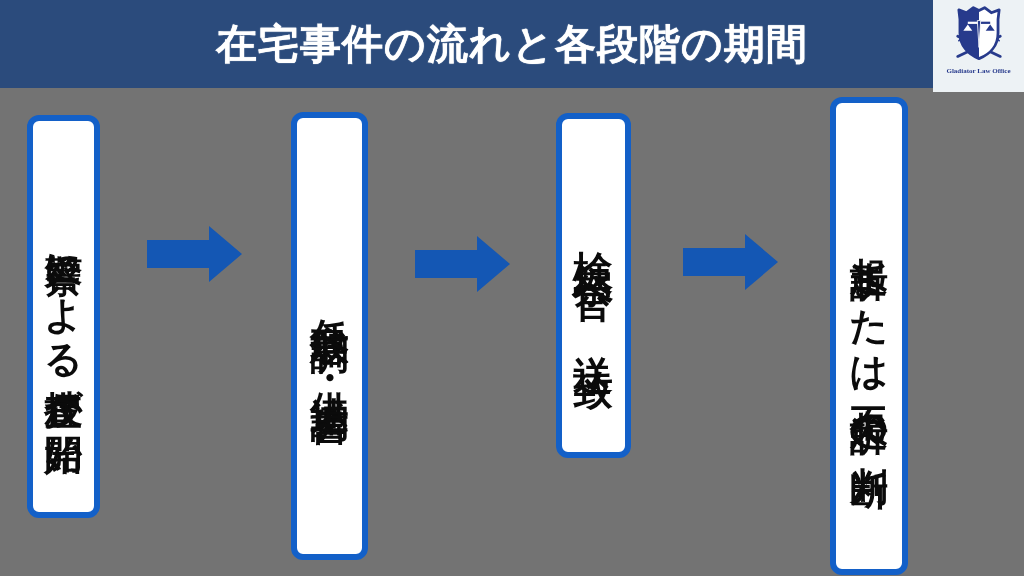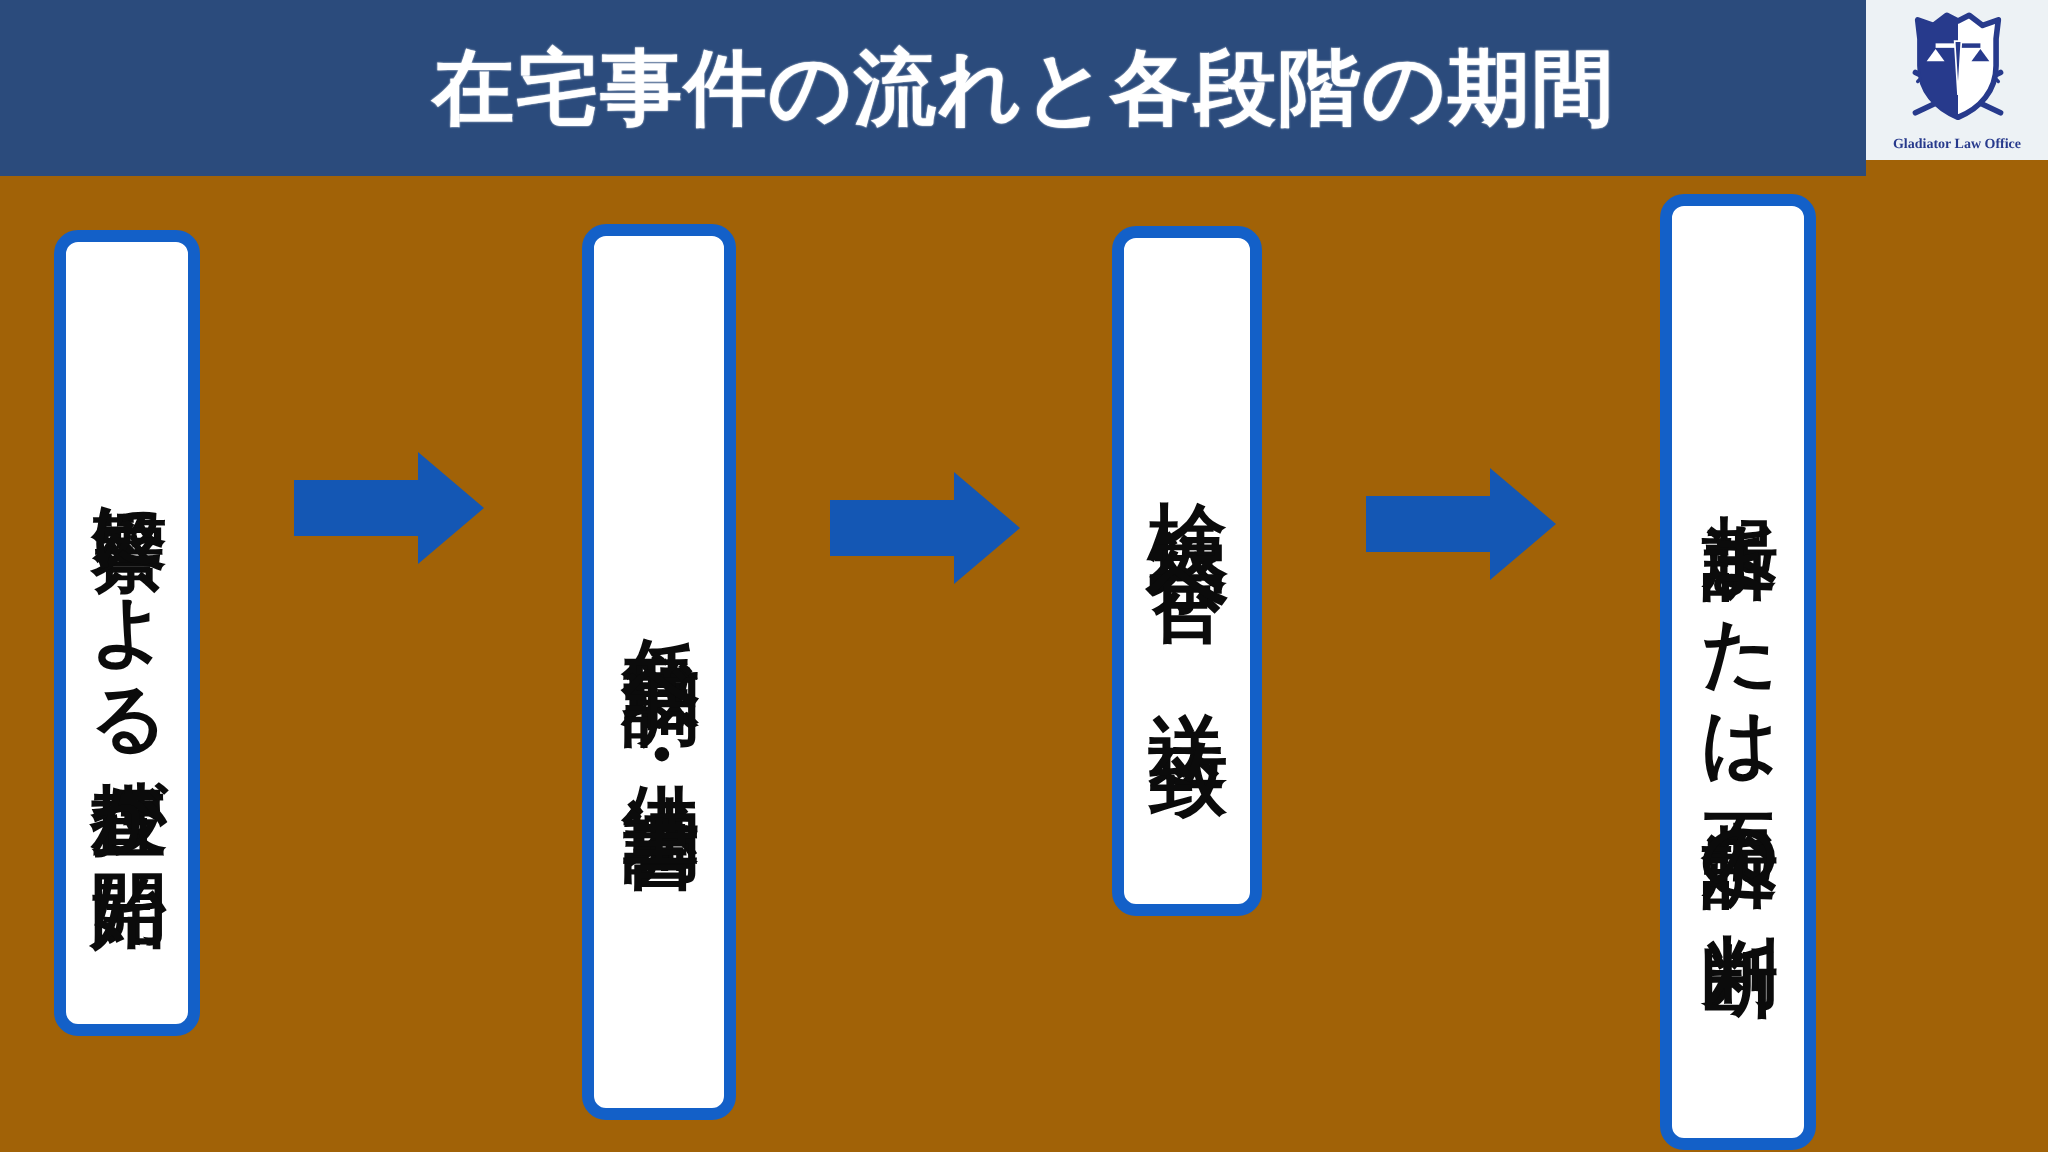--- a/index.html
+++ b/index.html
@@ -1,35 +1,35 @@
 <!DOCTYPE html>
 <html><head>
 <meta charset="utf-8">
 <style>
   html,body{margin:0;padding:0;background:#888;}
   .canvas{
     position:relative;width:1024px;height:576px;overflow:hidden;
-    background:#a16207;
+    background:#737373;
     font-family:"Liberation Sans","DejaVu Sans",sans-serif;
   }
   
   .header-bar{
     position:absolute;left:0;top:0;width:933px;height:88px;
     background:#2b4b7c;
   }
   .title{
     position:absolute;left:0;top:0;width:1024px;height:88px;
     display:flex;align-items:center;justify-content:center;
     color:#ffffff;font-size:41px;font-weight:900;letter-spacing:1px;
     text-shadow:0 0 1px #fff;
     white-space:nowrap;
   }
   
   .logo-panel{
-    position:absolute;left:933px;top:0;width:91px;height:80px;
+    position:absolute;left:933px;top:0;width:91px;height:92px;
     background:#edf2f5;
     display:flex;flex-direction:column;align-items:center;justify-content:flex-start;
     padding-top:6px;box-sizing:border-box;
   }
   .logo-text{
     margin-top:1px;
     font-family:"Liberation Serif","DejaVu Serif",serif;
     font-size:7px;font-weight:bold;color:#273a8c;white-space:nowrap;
   }
   

